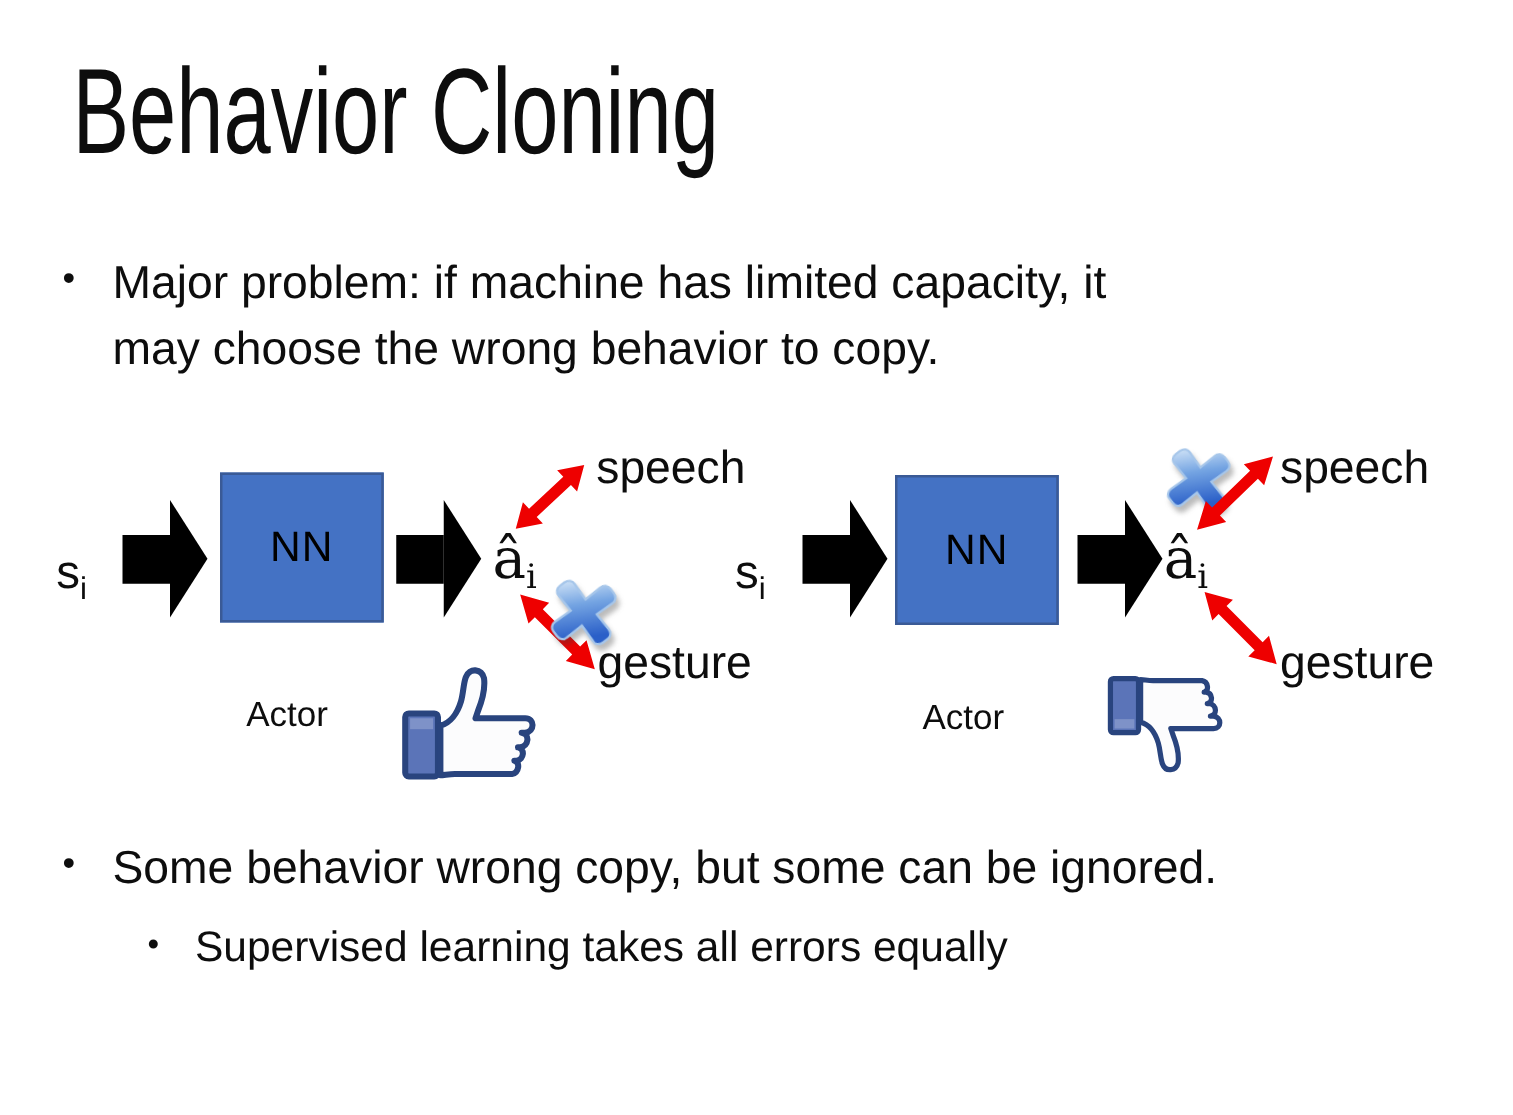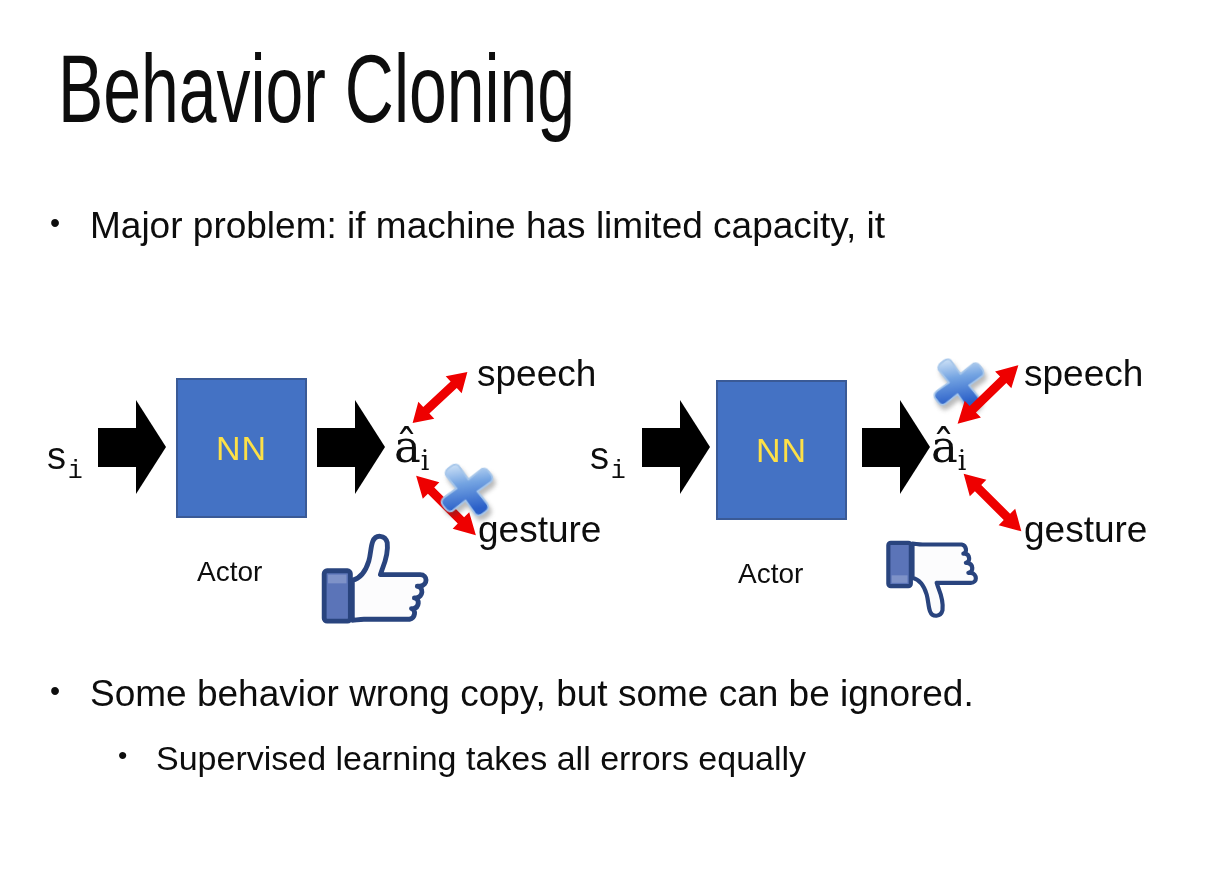--- a/index.html
+++ b/index.html
@@ -20,39 +20,39 @@
   .bullet-row { display:flex; align-items:flex-start; }
   .bullet-dot { flex:0 0 40px; font-size:0.78em; line-height:1.5; padding-top:2px; }
   .bullet-text { line-height:1.43; }
   .b1 { left:50px; top:200px; font-size:37px; width:1080px; }
   .b2 { left:50px; top:668px; font-size:37px; width:1120px; }
   .b3 { left:118px; top:734px; font-size:34px; width:1000px; }
   .b3 .bullet-dot { flex:0 0 38px; }
 
   
   .nn-box {
-    width:131px; height:140px; background:var(--nn-fill,#4472c4);
+    width:131px; height:120px; background:var(--nn-fill,#4472c4);
     border:2px solid var(--nn-border,#3a5a96); box-sizing:border-box;
     display:flex; align-items:center; justify-content:center;
-    color:#fde047; font-size:34px; letter-spacing:1px;
+    color:#000000; font-size:34px; letter-spacing:1px;
   }
   .nn-left { left:176px; top:378px; }
   .nn-right { left:716px; top:380px; }
 
   
   .barrow { width:68px; height:95px; }
   .barrow .tail { position:absolute; left:0; top:28px; width:38px; height:39px; background:#000; }
   .barrow .head {
     position:absolute; left:38px; top:0; width:0; height:0;
     border-top:47.5px solid transparent; border-bottom:47.5px solid transparent;
     border-left:30px solid #000;
   }
 
   
-  .state { font-size:38px;font-family:Liberation Mono, monospace; }
+  .state { font-size:38px; }
   .state sub { font-size:25px; vertical-align:-9px; }
   .action { font-family:"DejaVu Serif","Liberation Serif",serif; font-size:45px; line-height:1; }
   .action sub { font-size:27px; vertical-align:-8px; }
   .actor { font-size:28px; }
   .io-label { font-size:37px; }
 
   
   .rarrow { height:27px; }
   .rarrow svg { display:block; width:100%; height:100%; }
 
@@ -68,20 +68,21 @@
 <body>
 
 <div class="slide">
 
   <div class="abs title">Behavior Cloning</div>
 
   <div class="abs bullet-row b1">
     <span class="bullet-dot">•</span>
     <span class="bullet-text">
       <span style="display:block;">Major problem: if machine has limited capacity, it</span>
+      <span style="display:block;">may choose the wrong behavior to copy.</span>
     </span>
   </div>
 
   <div class="abs state" style="left:45px; top:437px;">
     <span>s</span><sub>i</sub>
   </div>
 
   <div class="abs barrow" style="left:98px; top:400px;">
     <div class="tail"></div>
     <div class="head"></div>

